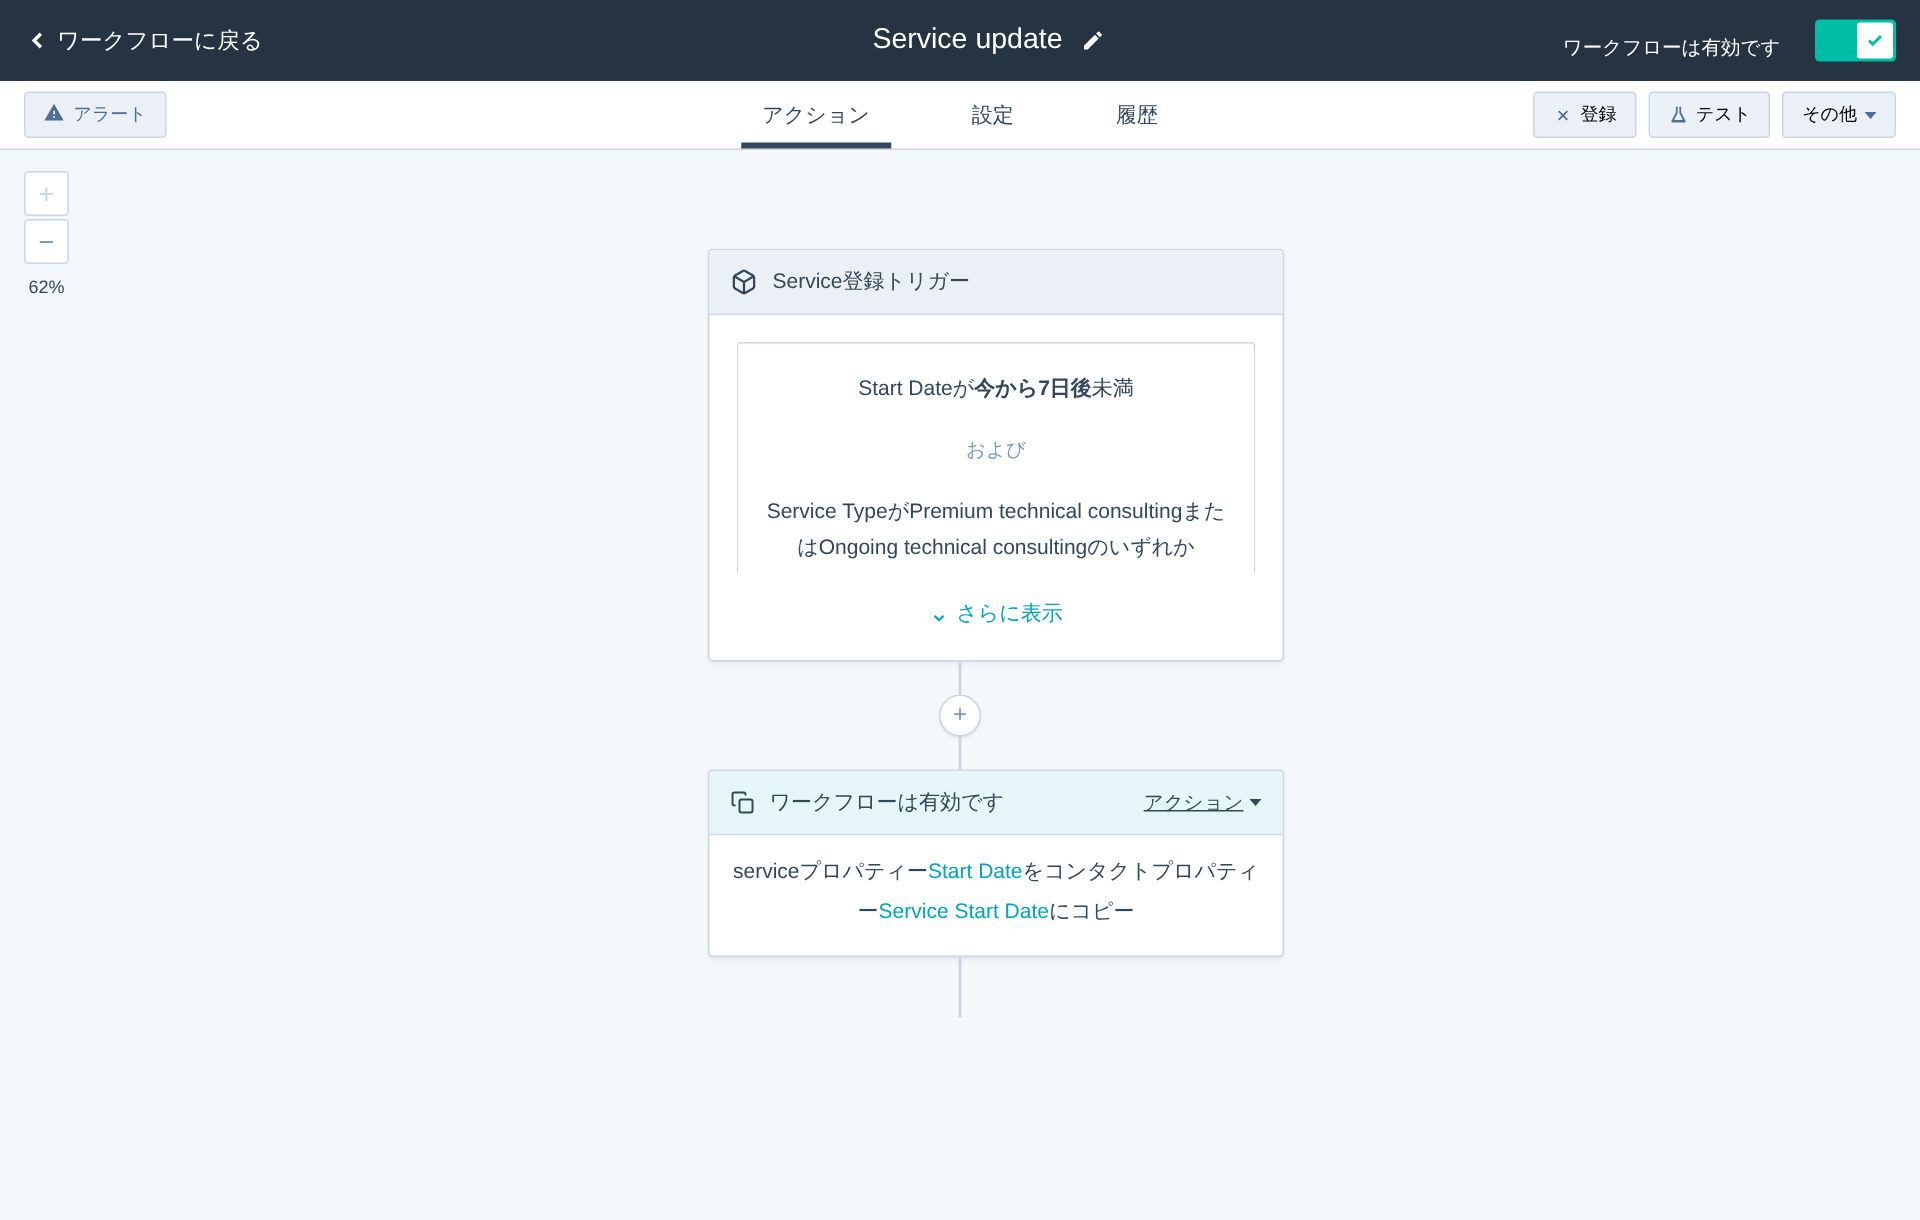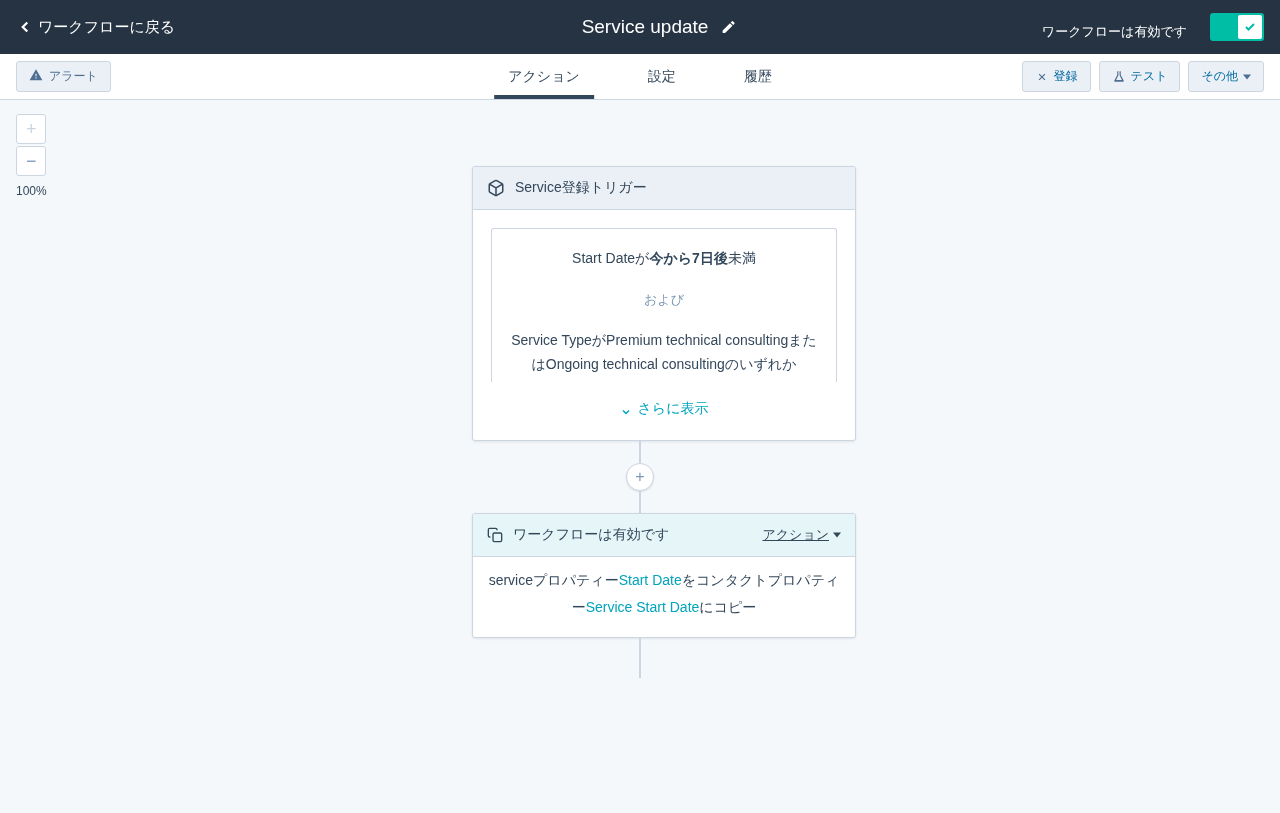--- a/index.html
+++ b/index.html
@@ -16,21 +16,21 @@
 .toggle-switch { width: 54px; height: 28px; background: #00bda5; border-radius: 3px; position: relative; cursor: pointer; }
 .toggle-knob { position: absolute; right: 2px; top: 2px; width: 24px; height: 24px; background: #fff; border-radius: 2px; display: flex; align-items: center; justify-content: center; }
 .toggle-check { width: 12px; height: 12px; }
 
 .sub-header { background: #fff; height: 46px; display: flex; align-items: center; padding: 0 16px; border-bottom: 1px solid #cbd6e2; position: relative; }
 .alert-btn { border: 1px solid #cbd6e2; background: #eaf0f6; color: #506e91; padding: 6px 12px; border-radius: 3px; font-size: 12px; cursor: pointer; display: flex; gap: 6px; }
 .tabs { position: absolute; left: 50%; transform: translateX(-50%); display: flex; gap: 40px; height: 100%; align-items: center; }
 .tab { font-size: 14px; color: #33475b; cursor: pointer; height: 100%; display: flex; align-items: center; position: relative; padding: 0 14px; }
 .tab.active::after { content: ""; position: absolute; bottom: 0; left: 0; right: 0; height: 4px; background: #33475b; }
 .sub-right { margin-left: auto; display: flex; gap: 8px; }
-.btn-sm { border: 1px solid #cbd6e2; background: #eaf0f6; color: #0369a1; padding: 6px 12px; border-radius: 3px; font-size: 12px; cursor: pointer; display: flex; align-items: center; gap: 5px; }
+.btn-sm { border: 1px solid #cbd6e2; background: #eaf0f6; color: #000000; padding: 6px 12px; border-radius: 3px; font-size: 12px; cursor: pointer; display: flex; align-items: center; gap: 5px; }
 
 .canvas { position: relative; height: calc(813px - 100px); }
 .zoom-controls { position: absolute; left: 16px; top: 14px; display: flex; flex-direction: column; align-items: center; gap: 2px; }
 .zoom-btn { width: 30px; height: 30px; border: 1px solid #cbd6e2; background: #fff; border-radius: 3px; display: flex; align-items: center; justify-content: center; font-size: 18px; color: #7c98b6; cursor: pointer; }
 .zoom-btn.disabled { color: #cbd6e2; cursor: default; }
 .zoom-label { font-size: 12px; color: #33475b; margin-top: 6px; }
 
 .flow { position: absolute; left: 50%; transform: translateX(-50%); top: 66px; display: flex; flex-direction: column; align-items: center; }
 .card { width: 384px; background: #fff; border: 1px solid #cbd6e2; border-radius: 3px; box-shadow: 0 1px 3px rgba(0,0,0,0.08); margin-left: 48px; }
 .card-header { background: #eaf0f6; padding: 12px 14px; border-bottom: 1px solid #cbd6e2; display: flex; align-items: center; gap: 10px; border-radius: 3px 3px 0 0; }
@@ -116,21 +116,21 @@
           <path d="M0 2l5 6 5-6z"></path>
         </svg>
     </button>
   </div>
 </div>
 
 <div class="canvas">
   <div class="zoom-controls">
     <div class="zoom-btn disabled">+</div>
     <div class="zoom-btn">−</div>
-    <div class="zoom-label">100%</div>
+    <div class="zoom-label">62%</div>
   </div>
 
   <div class="flow">
     <div class="card">
       <div class="card-header">
         <svg width="18" height="18" viewBox="0 0 24 24" fill="none" stroke="#33475b" stroke-width="2">
             <path d="M21 16V8a2 2 0 0 0-1-1.73l-7-4a2 2 0 0 0-2 0l-7 4A2 2 0 0 0 3 8v8a2 2 0 0 0 1 1.73l7 4a2 2 0 0 0 2 0l7-4A2 2 0 0 0 21 16z"></path>
             <path d="M3.27 6.96L12 12.01l8.73-5.05M12 22.08V12"></path>
           </svg>
         <span class="card-header-title">Service登録トリガー</span>

